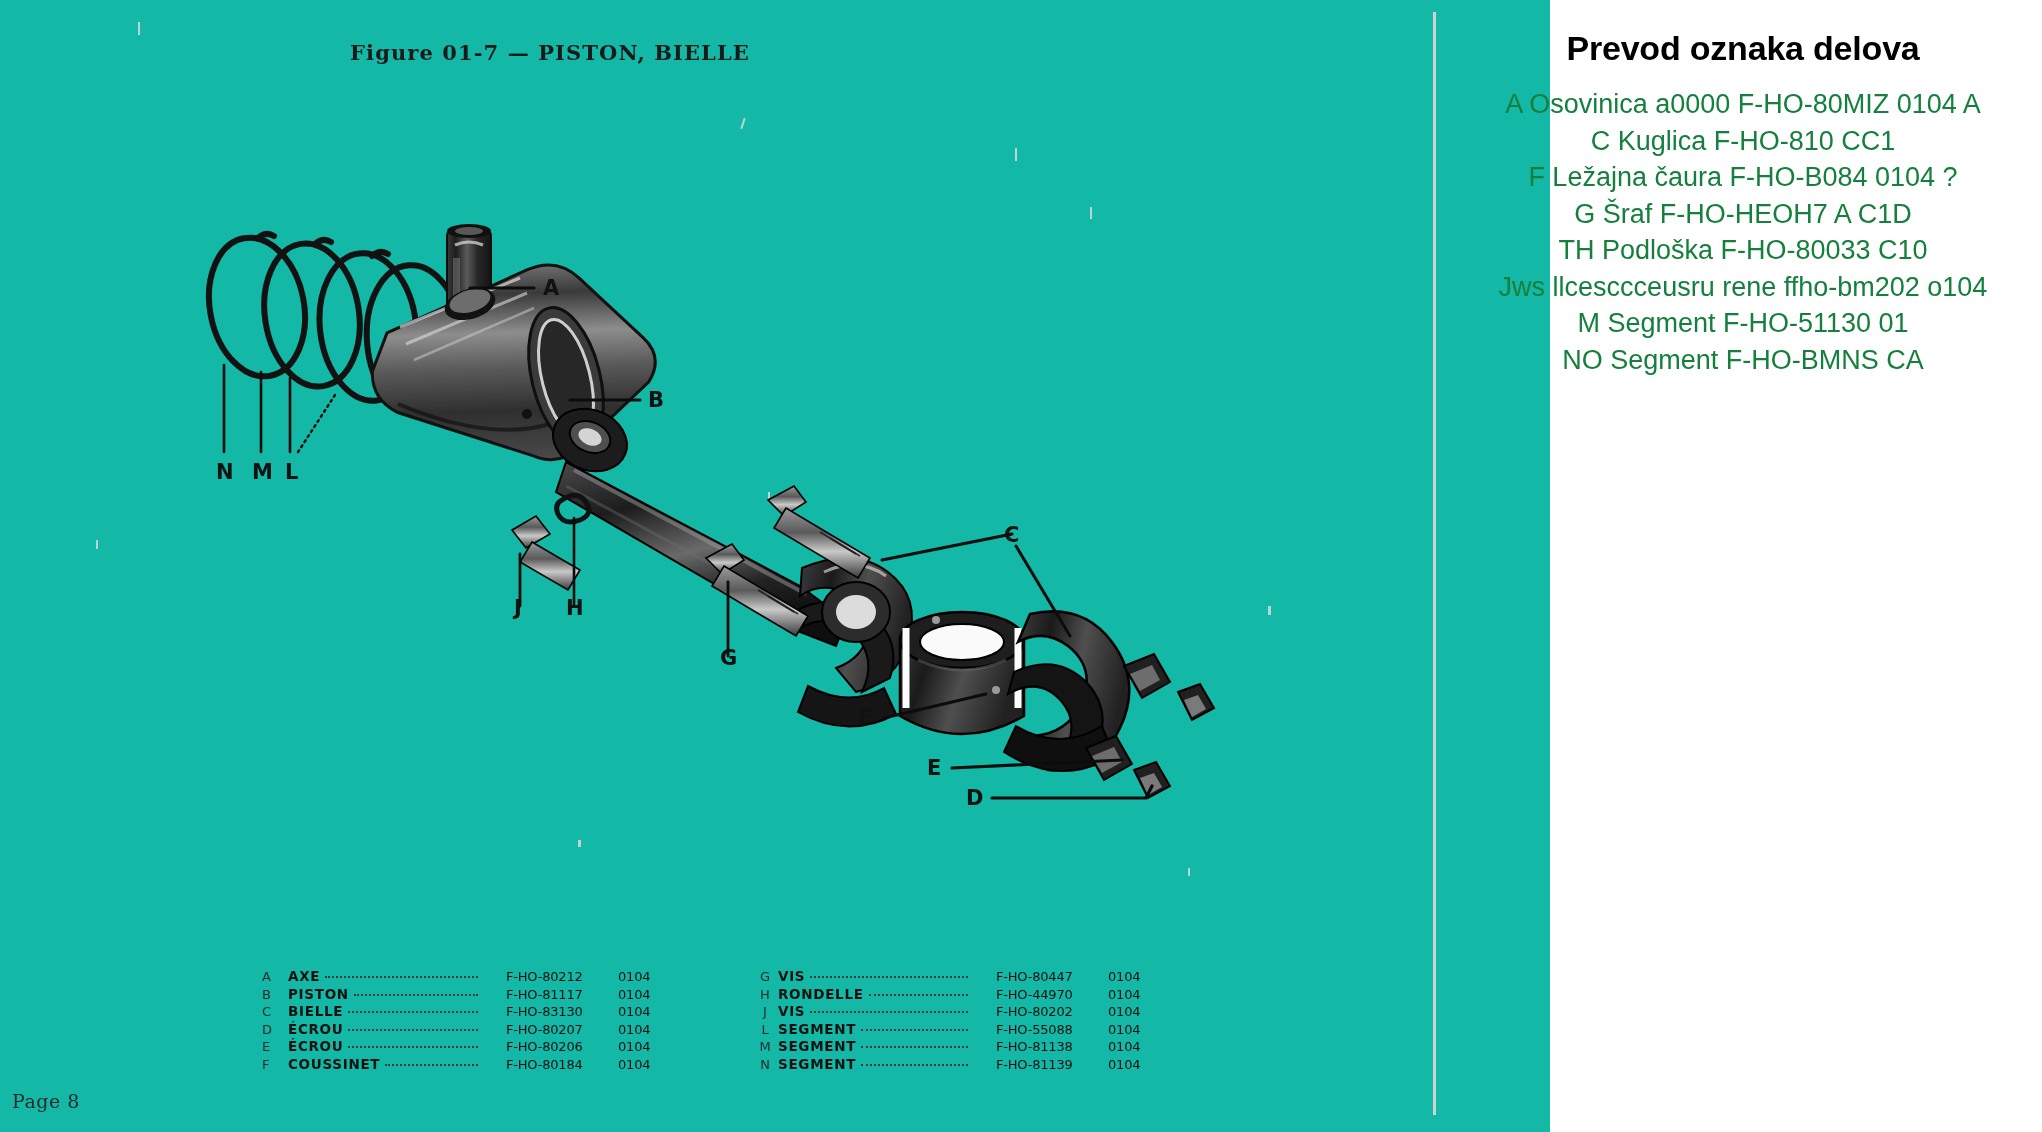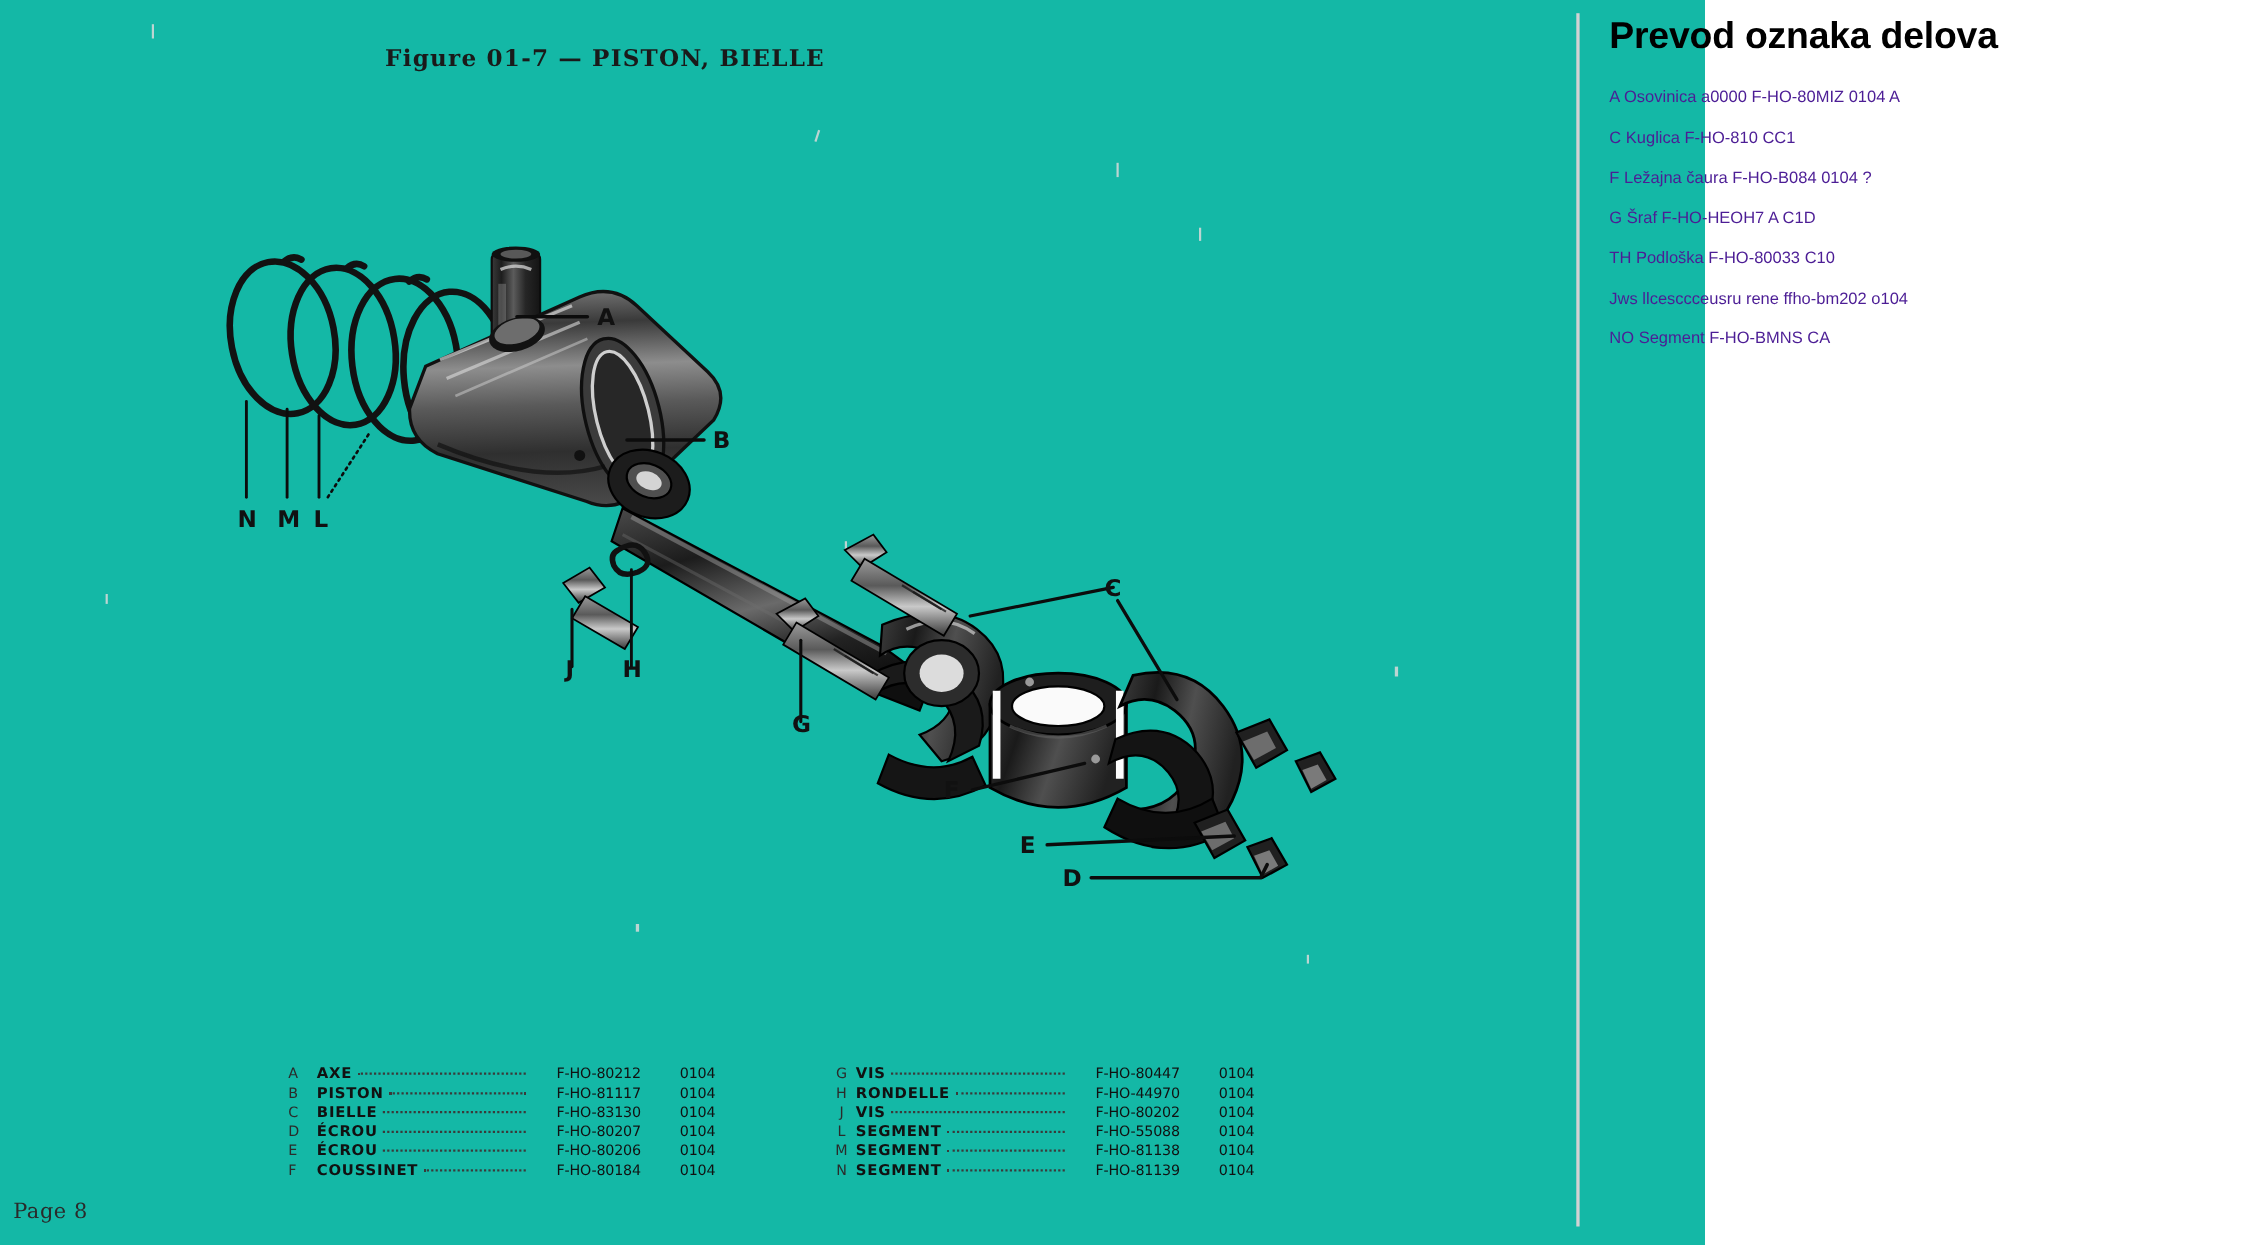--- a/index.html
+++ b/index.html
@@ -142,36 +142,37 @@
     position: absolute;
     left: 1433px;
     top: 12px;
     width: 3px;
     height: 1103px;
     background: #d2d2d4;
   }
   #translation-panel {
     position: absolute;
     left: 1463px;
-    top: 14px;
+    top: 29px;
     width: 560px;
+    text-align: center;
   }
   #translation-title {
     font-family: "Liberation Sans", sans-serif;
     font-weight: 700;
     font-size: 34px;
     color: #000;
     margin: 0 0 18px 0;
     letter-spacing: -.2px;
   }
   .translation-line {
     font-family: "Liberation Sans", sans-serif;
-    font-size: 15px;
+    font-size: 27px;
     line-height: 36.5px;
-    color: #4c1d95;
+    color: #15803d;
     white-space: nowrap;
   }
 </style>
 </head>
 <body>
 
 <div id="scan-page">
 
   <div class="speck" style="left:138px;top:22px;width:2px;height:13px;"></div>
   <div class="speck" style="left:742px;top:118px;width:2px;height:11px;transform:rotate(18deg);"></div>
@@ -487,14 +488,15 @@
 <div id="divider"></div>
 
 <div id="translation-panel">
   <h1 id="translation-title">Prevod oznaka delova</h1>
   <div class="translation-line">A Osovinica a0000 F-HO-80MIZ 0104 A</div>
   <div class="translation-line">C Kuglica F-HO-810 CC1</div>
   <div class="translation-line">F Ležajna čaura F-HO-B084 0104 ?</div>
   <div class="translation-line">G Šraf F-HO-HEOH7 A C1D</div>
   <div class="translation-line">TH Podloška F-HO-80033 C10</div>
   <div class="translation-line">Jws llcesccceusru rene ffho-bm202 o104</div>
+  <div class="translation-line">M Segment F-HO-51130 01</div>
   <div class="translation-line">NO Segment F-HO-BMNS CA</div>
 </div>
 
 </body></html>

